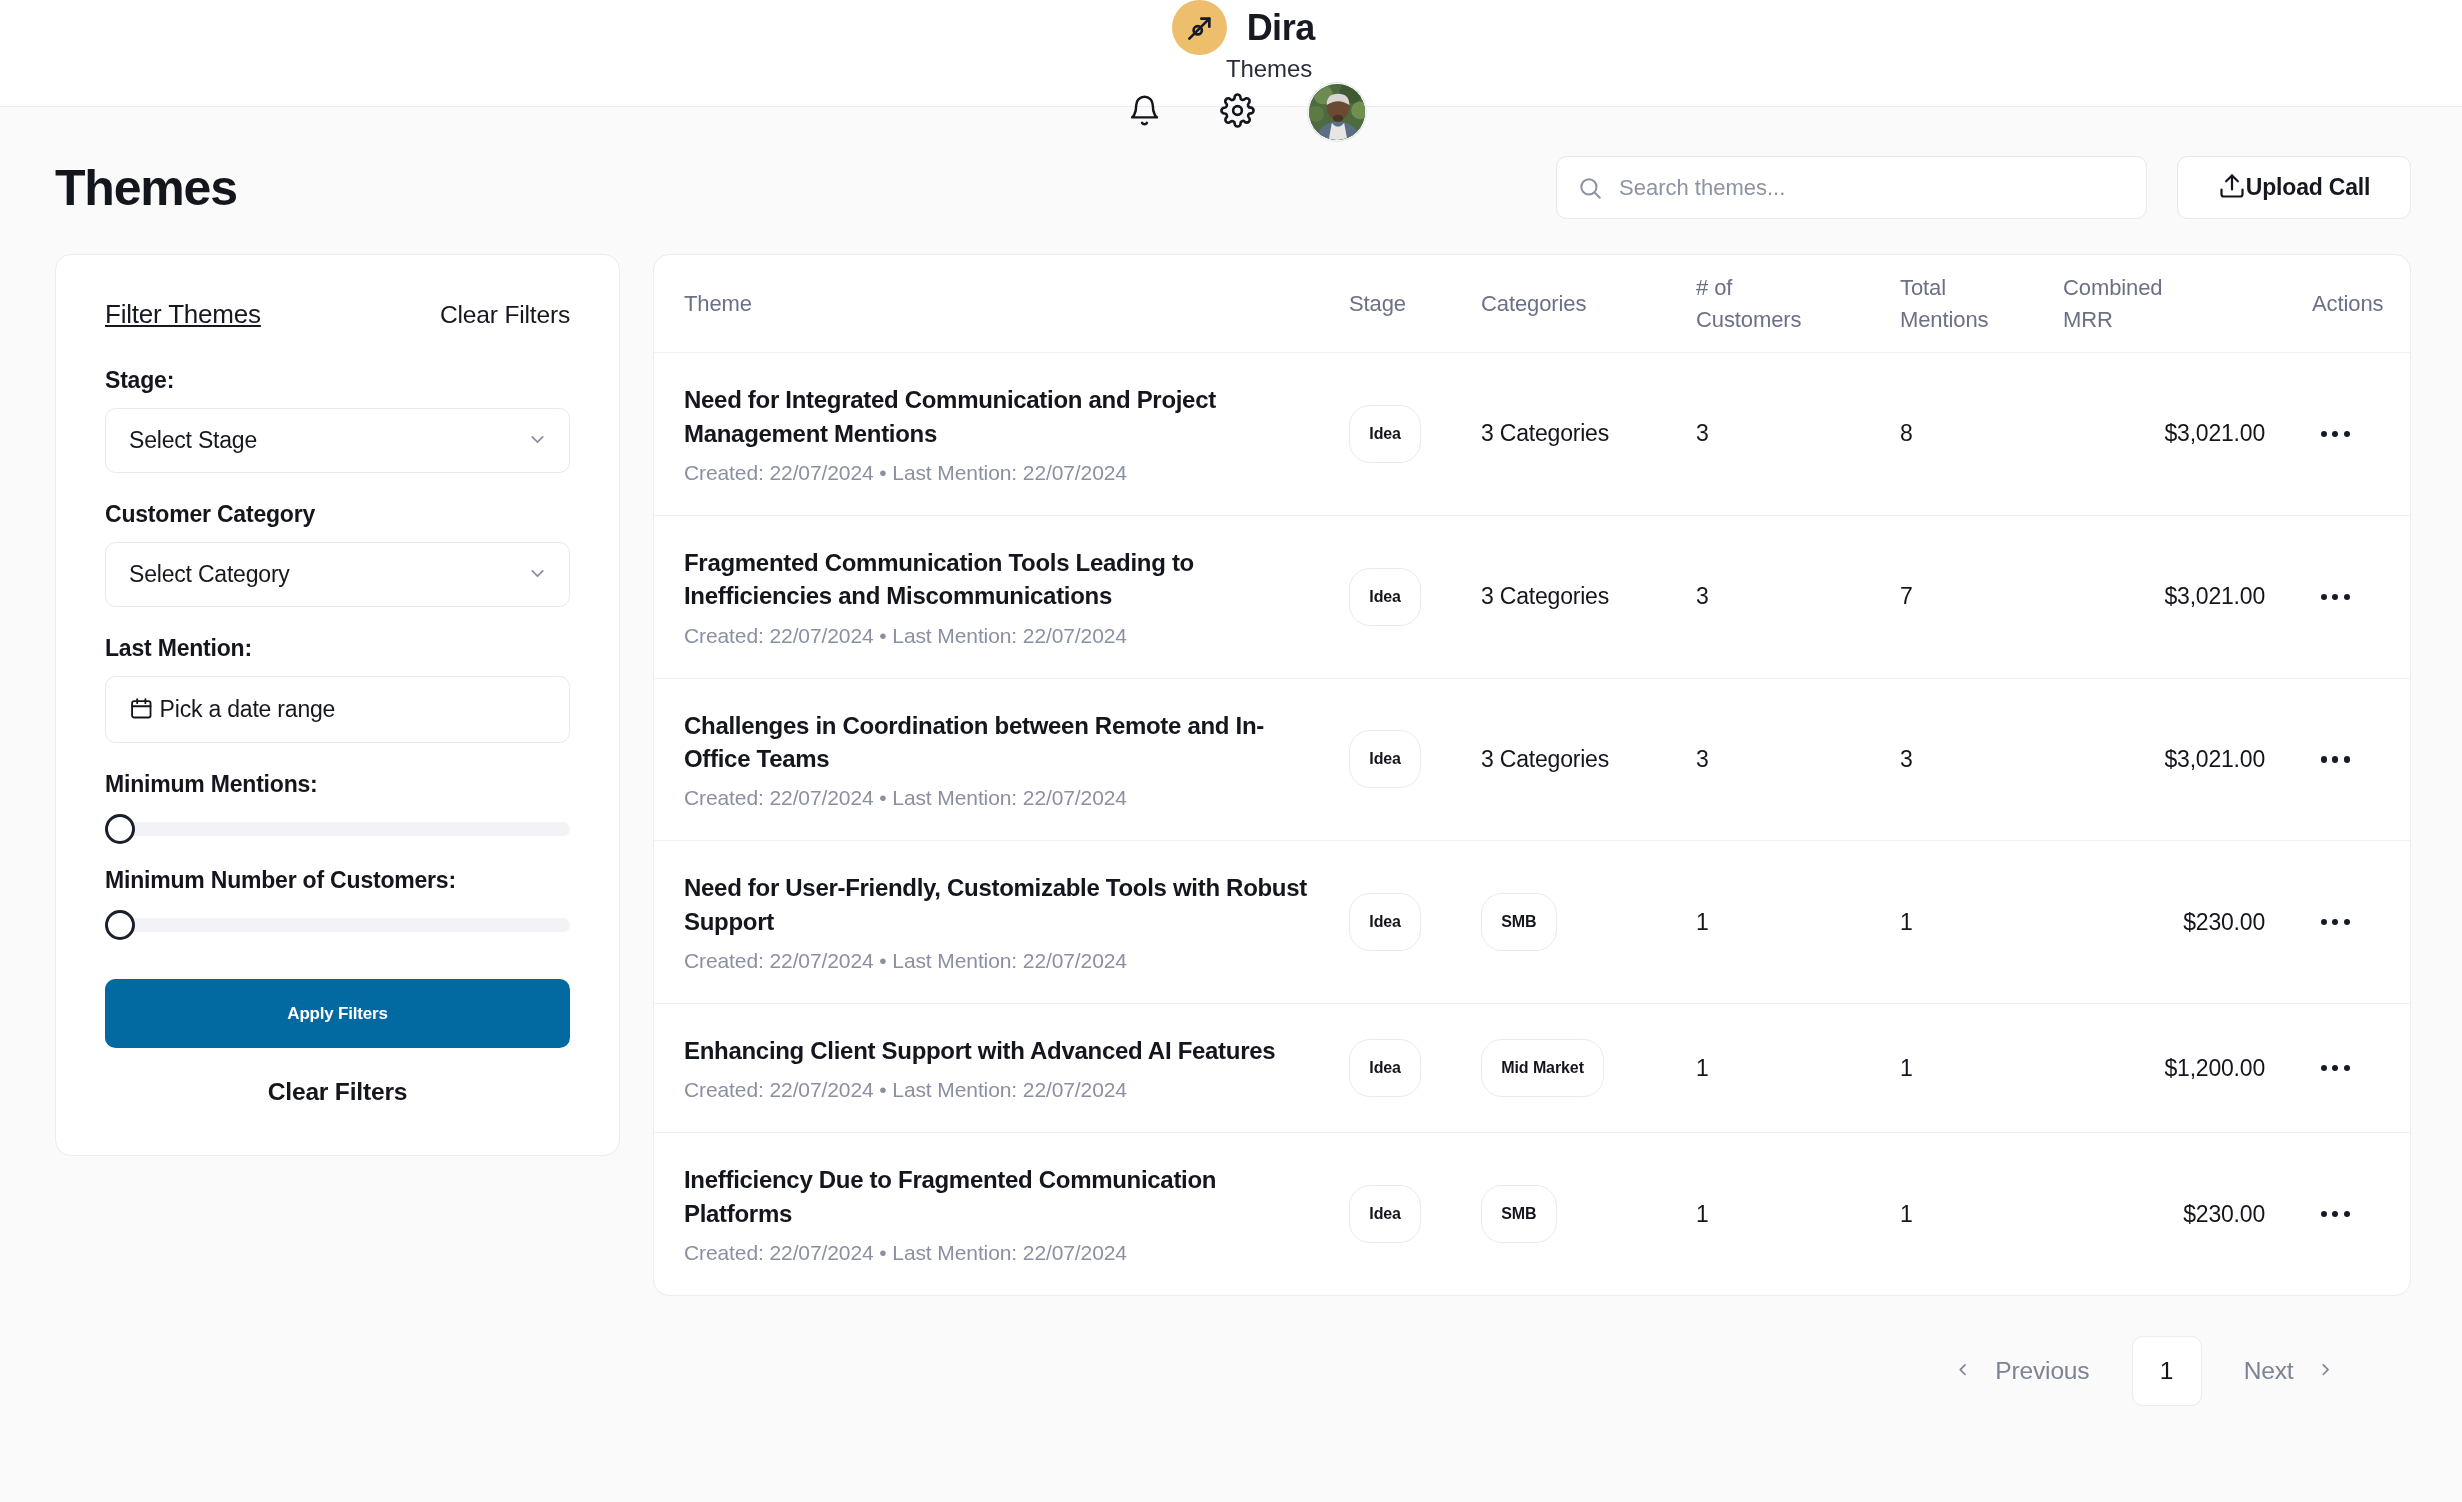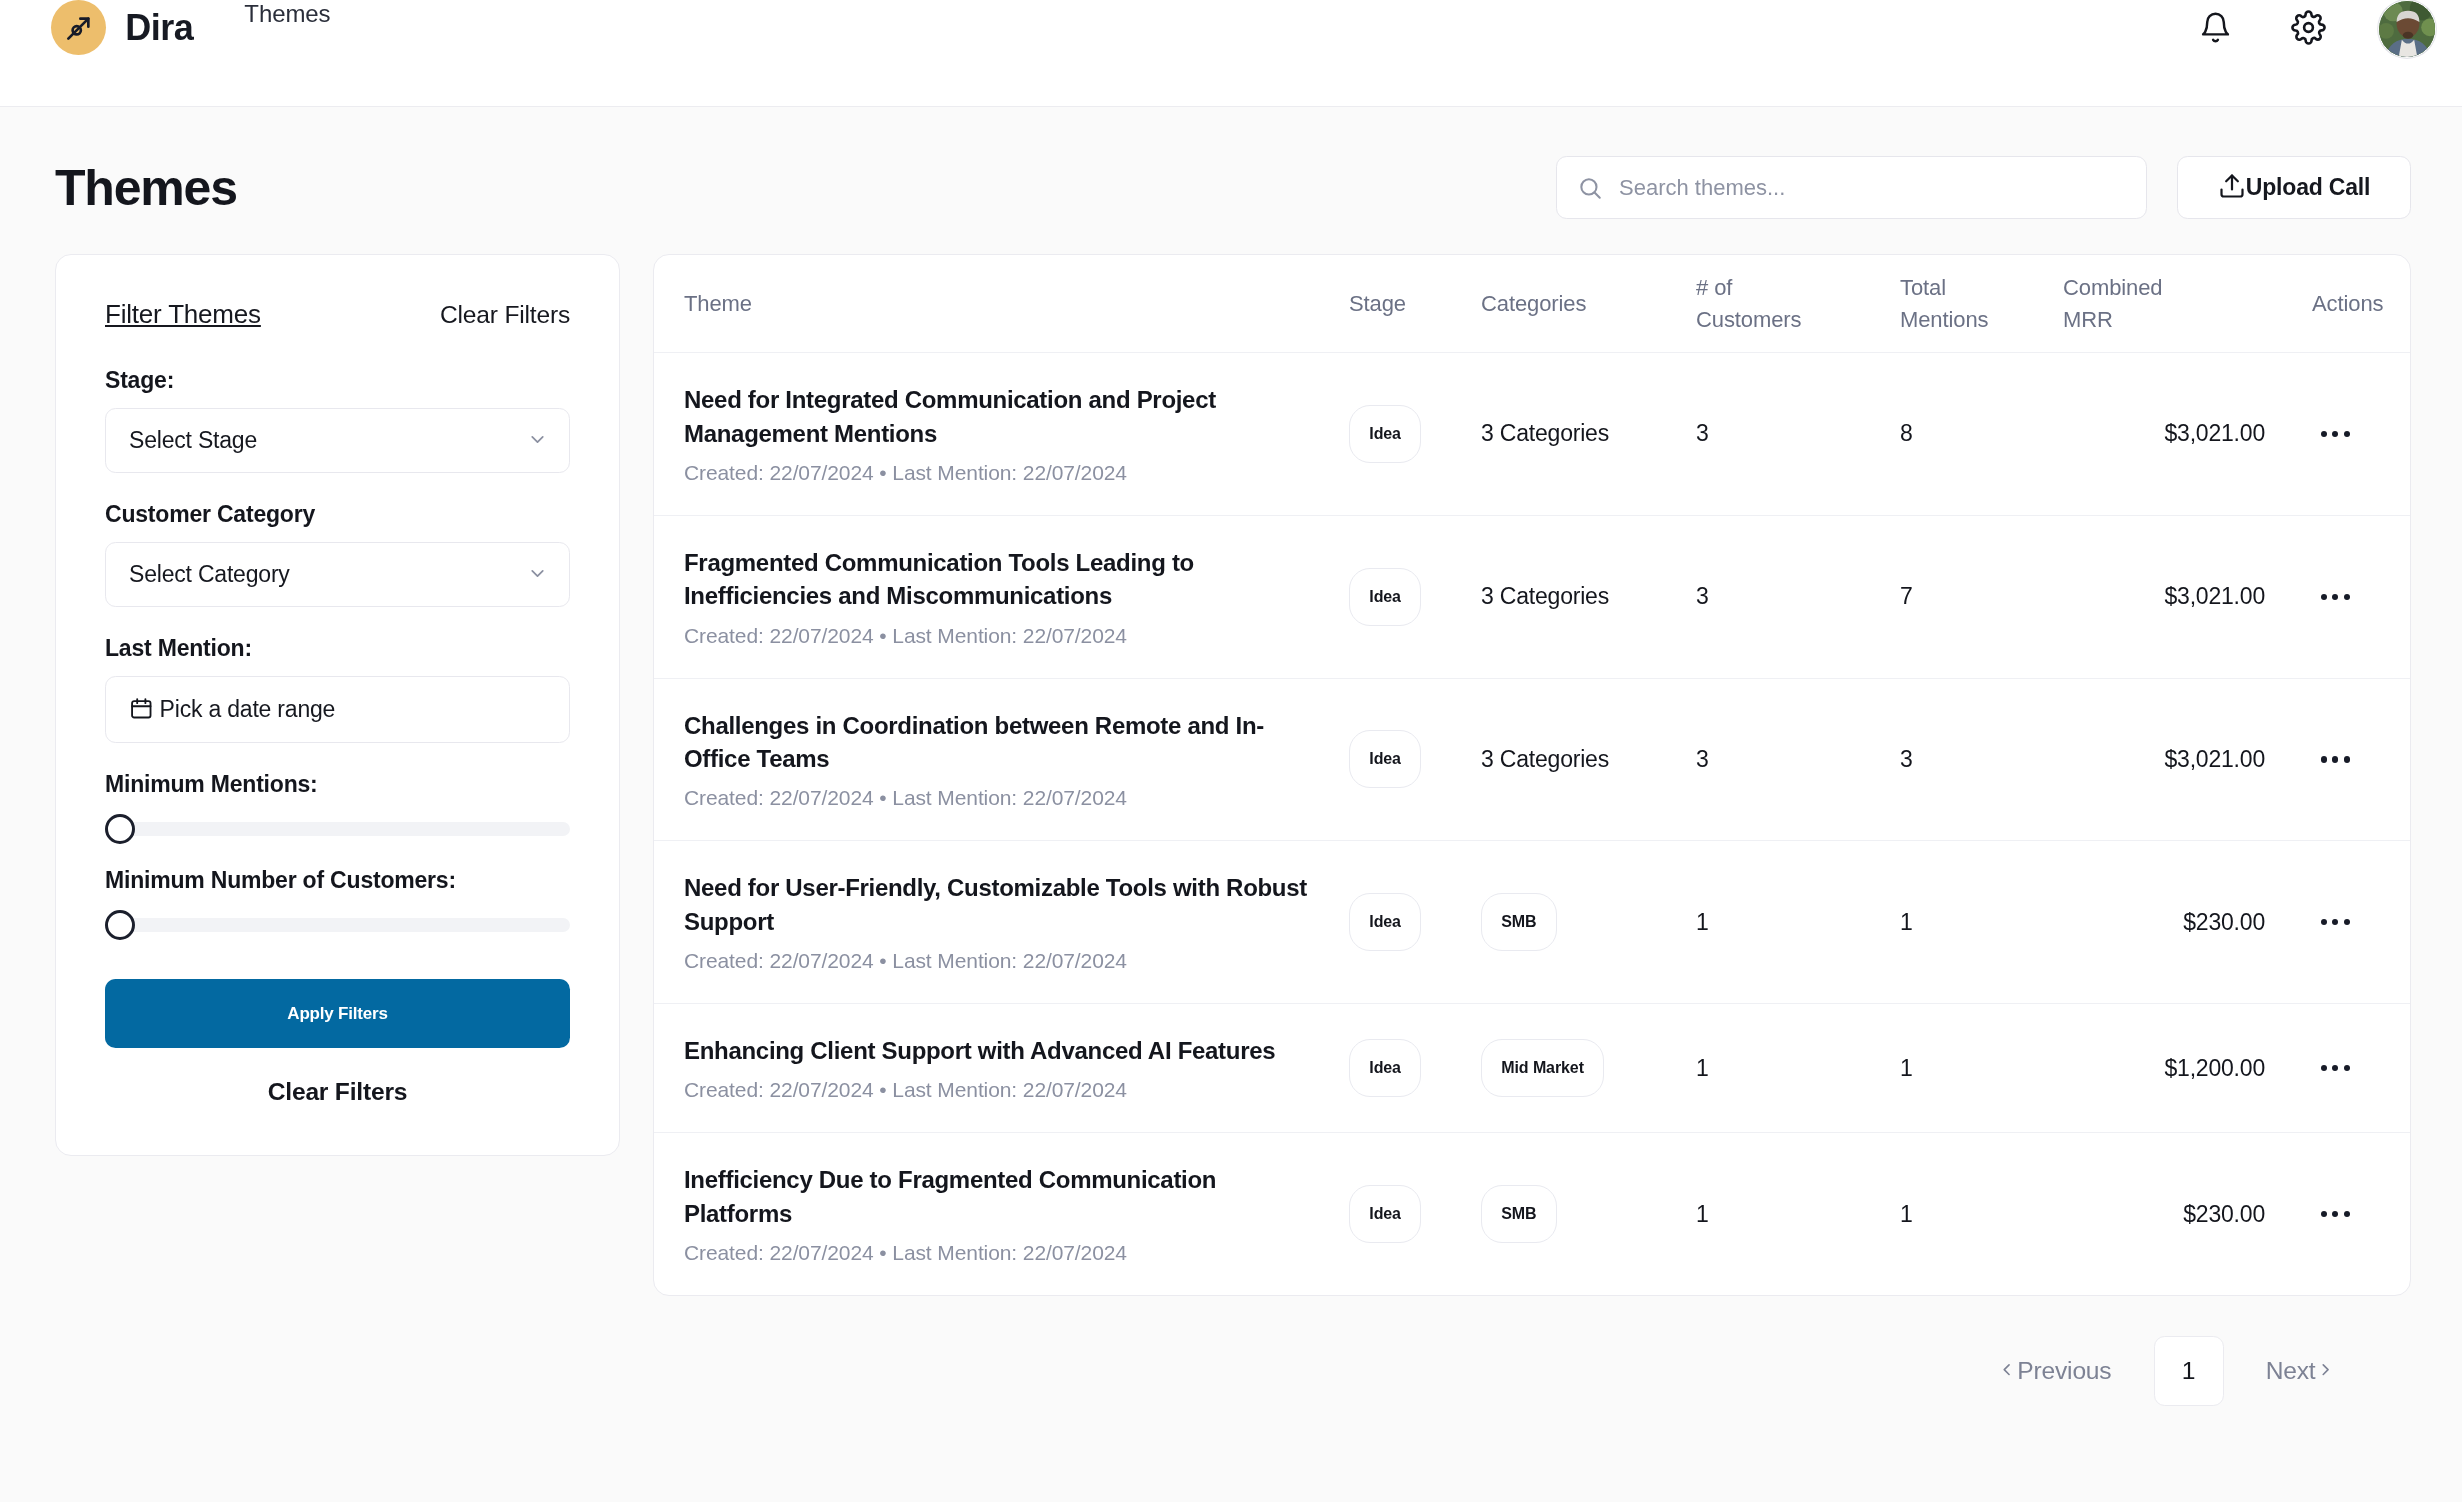--- a/index.html
+++ b/index.html
@@ -9,22 +9,23 @@
     font-family: "Liberation Sans", sans-serif;
     -webkit-font-smoothing: antialiased;
   }
 
   
   .topbar {
     height: 107px;
     background: #ffffff;
     border-bottom: 0.9px solid #ececf0;
     display: flex;
-    align-items: flex-start;
+    align-items: center;
     padding: 0 26px 0 51px;
+    flex-direction: column;
   }
   .brand { display: flex; align-items: center; gap: 19.3px; }
   .brand-badge {
     width: 55px; height: 55px; border-radius: 50%;
     background: #edbe6c;
     display: flex; align-items: center; justify-content: center;
     flex: 0 0 auto;
   }
   .brand-name {
     font-size: 36px; font-weight: 700; color: #171a23;
@@ -233,21 +234,21 @@
     padding: 10.6px 8.8px;
   }
   .dot { width: 6.2px; height: 6.2px; border-radius: 50%; background: #171b28; }
 
   
   .pagination {
     display: flex; align-items: center; justify-content: flex-end;
     gap: 8.8px; padding: 40px 56px 0 0;
   }
   .pg-btn {
-    display: flex; align-items: flex-end; gap: 1px;
+    display: flex; align-items: flex-end; gap: 23px;
     background: none; border: none; cursor: pointer;
     font-size: 24.6px; color: #7d8294;
     font-family: "Liberation Sans", sans-serif;
     padding: 12.3px 19.3px; letter-spacing: -0.2px;
   }
   .pg-num {
     width: 70px; height: 70px;
     background: #ffffff; border: 0.9px solid #ebebf0;
     border-radius: 10.6px;
     display: flex; align-items: center; justify-content: center;

